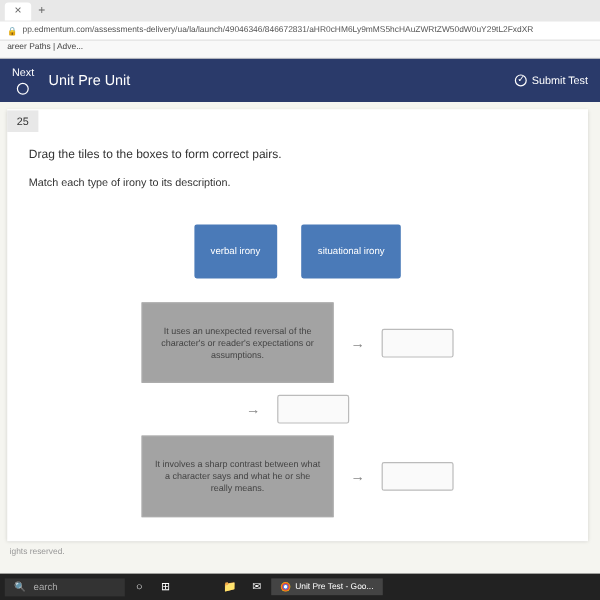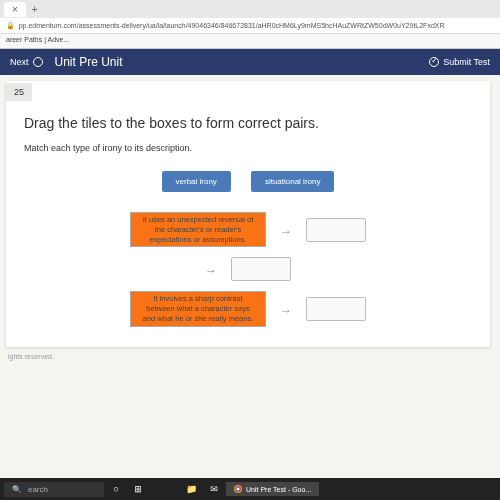--- a/index.html
+++ b/index.html
@@ -9,38 +9,38 @@
     .tab-bar { display: flex; align-items: center; height: 18px; background: #e8e8e8; padding: 0 4px; }
     .tab { background: #fff; padding: 2px 8px; font-size: 8px; display: flex; align-items: center; gap: 6px; border-radius: 3px 3px 0 0; }
     .tab-close { color: #666; cursor: pointer; font-size: 10px; }
     .tab-add { color: #666; padding: 0 6px; font-size: 10px; }
     .url-bar { display: flex; align-items: center; height: 16px; background: #fff; padding: 0 6px; font-size: 7px; color: #555; border-bottom: 1px solid #ddd; }
     .url-bar .lock { margin-right: 4px; color: #888; }
     .bookmark-bar { height: 14px; padding: 2px 6px; font-size: 7px; color: #444; background: #f8f8f8; }
     
     .app-header { background: #2a3a6a; color: #fff; display: flex; align-items: center; justify-content: space-between; padding: 6px 10px; font-size: 10px; }
     .app-header-left { display: flex; align-items: center; gap: 12px; }
-    .next-btn { display: flex; align-items: flex-start; gap: 4px; font-size: 9px; }
+    .next-btn { display: flex; align-items: center; gap: 4px; font-size: 9px; flex-direction: column; }
     .header-title { font-size: 12px; font-weight: normal; }
     .submit-btn { display: flex; align-items: center; gap: 4px; font-size: 9px; justify-content: center; }
     .circle-icon { display: inline-block; width: 10px; height: 10px; border: 1px solid #fff; border-radius: 50%; position: relative; }
     .circle-icon.check::after { content: '✓'; position: absolute; top: -2px; left: 1px; font-size: 8px; }
     
     .content { background: #fff; margin: 6px 10px 2px 6px; box-shadow: 0 1px 3px rgba(0,0,0,0.15); }
     .question-num { background: #e8e8e8; display: inline-block; padding: 4px 8px; font-size: 9px; color: #333; }
     .question-body { padding: 14px 18px 20px 18px; }
-    .instruction { font-size: 14px; color: #333; margin-bottom: 12px; }
-    .prompt { font-size: 9px; color: #333; margin-bottom: 18px; }
+    .instruction { font-size: 10px; color: #333; margin-bottom: 12px; }
+    .prompt { font-size: 9px; color: #333; margin-bottom: 30px; }
     
     .tiles-row { display: flex; justify-content: center; gap: 20px; margin-bottom: 20px; }
-    .tile { background: #4a7ab8; color: #fff; padding: 6px 14px; font-size: 8px; border-radius: 2px; cursor: move; }
+    .tile { background: #4a7ab8; color: #fff; padding: 18px 14px; font-size: 8px; border-radius: 2px; cursor: move; }
     
     .match-rows { display: flex; flex-direction: column; align-items: center; gap: 10px; }
     .match-row { display: flex; align-items: center; gap: 14px; }
-    .desc-box { border: 1px solid #aaa; background: #f97316; padding: 2px 10px; width: 136px; font-size: 7.5px; color: #444; text-align: center; line-height: 1.3; }
+    .desc-box { border: 1px solid #aaa; background: #a3a3a3; padding: 18px 10px; width: 160px; font-size: 7.5px; color: #444; text-align: center; line-height: 1.3; }
     .arrow { color: #888; font-size: 12px; }
     .drop-box { border: 1px solid #bbb; background: #fafafa; width: 60px; height: 24px; border-radius: 2px; }
     
     .footer { font-size: 7px; color: #999; padding: 4px 8px; }
     
     .taskbar { position: absolute; bottom: 0; left: 0; right: 0; height: 22px; background: #222; display: flex; align-items: center; padding: 0 4px; gap: 2px; }
     .search-box { background: #333; color: #aaa; padding: 3px 8px; font-size: 8px; width: 100px; display: flex; align-items: center; gap: 6px; }
     .task-icon { width: 20px; height: 16px; display: flex; align-items: center; justify-content: center; color: #fff; font-size: 9px; }
     .task-item { background: #444; color: #fff; padding: 3px 8px; font-size: 7px; display: flex; align-items: center; gap: 4px; }
     .chrome-dot { width: 8px; height: 8px; border-radius: 50%; background: radial-gradient(circle, #fff 20%, #4285f4 30%, #ea4335 50%, #fbbc05 70%, #34a853 90%); }

